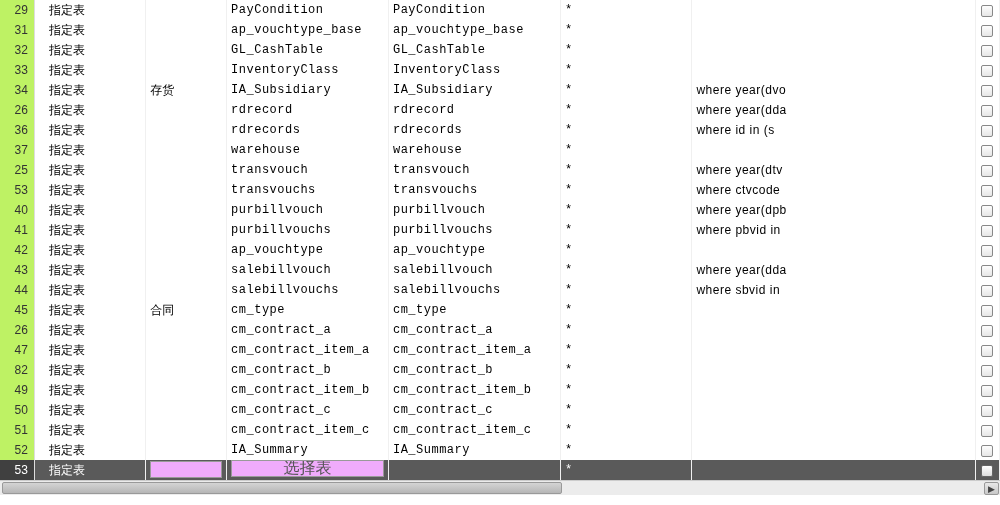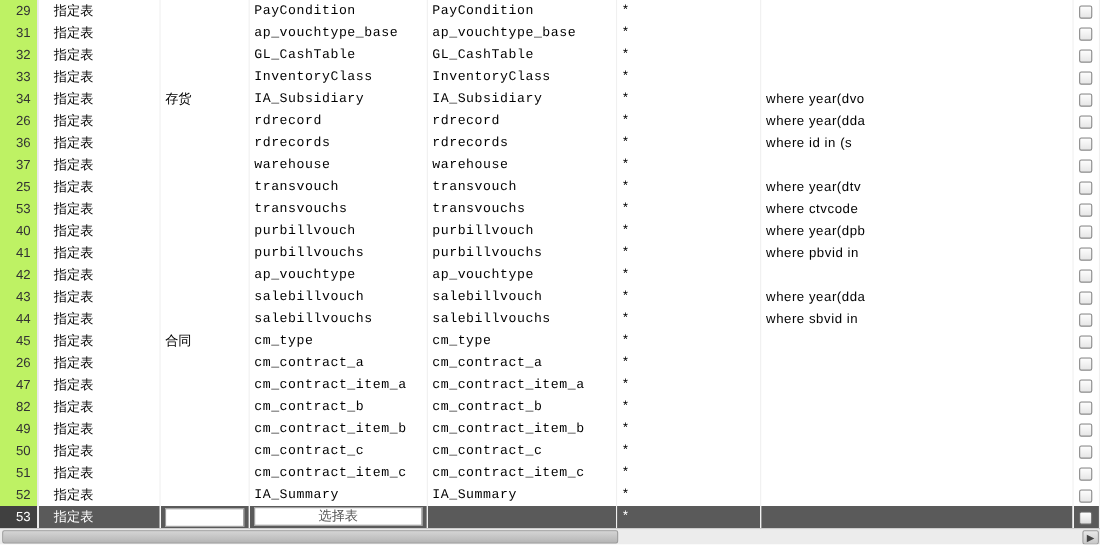--- a/index.html
+++ b/index.html
@@ -63,24 +63,24 @@
       vertical-align: middle;
     }
     .row.selected .chkbox {
       background: linear-gradient(#fff,#ddd);
       border-color:#666;
     }
     
     .sel-input {
       width: 100%;
       height: 17px;
-      background: #ffffff;
+      background: #f0abfc;
       border: 1px solid #999;
       font-family: inherit;
-      font-size: 12px;
+      font-size: 16px;
       color: #000;
       padding: 0 2px;
     }
     .sel-input.btn-like {
       text-align: center;
       font-family: "SimSun","宋体";
       color:#555;
     }
     .row.selected .cell.c-star { color:#fff; }
     

